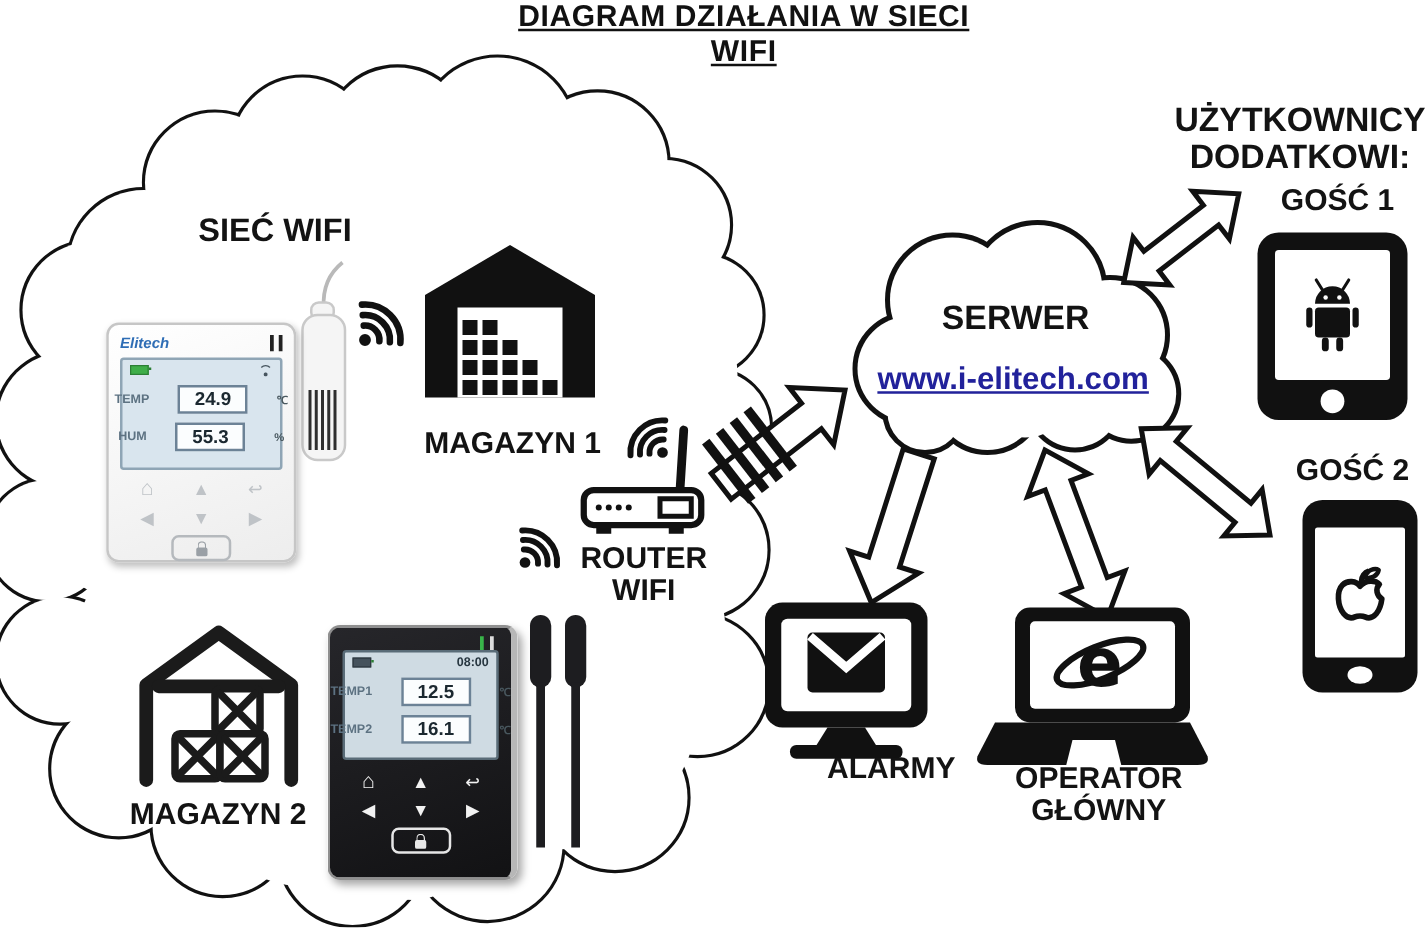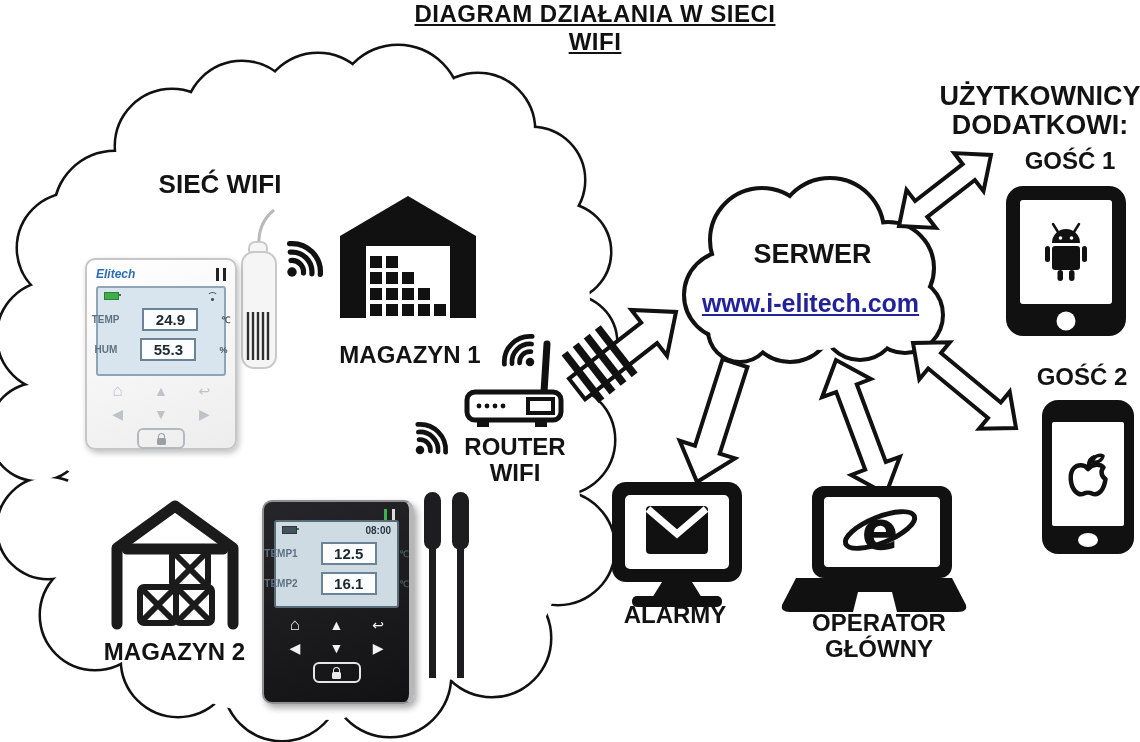--- a/index.html
+++ b/index.html
@@ -286,21 +286,21 @@
   <div class="label t24" style="left:330px;top:320px;width:160px;margin-top:22px;">MAGAZYN 1</div>
   <div class="label t24" style="left:440px;top:434px;width:150px;">
     <div>ROUTER</div>
     <div>WIFI</div>
   </div>
   <div class="label t24" style="left:92px;top:639px;width:165px;">MAGAZYN 2</div>
 
   <div class="label t27" style="left:720px;top:240px;width:185px;">SERWER</div>
   <div id="server-url" style="color: rgb(34, 34, 155);">www.i-elitech.com</div>
 
-  <div class="label t24" style="left:605px;top:602px;width:140px;">
+  <div class="label t24" style="left:643px;top:602px;width:140px;">
     <div>ALARMY</div>
   </div>
   <div class="label t24" style="left:794px;top:610px;width:170px;">
     <div>OPERATOR</div>
     <div>GŁÓWNY</div>
   </div>
   <div class="label t27" style="left:935px;top:82px;width:210px;">
     <div>UŻYTKOWNICY</div>
     <div>DODATKOWI:</div>
   </div>

